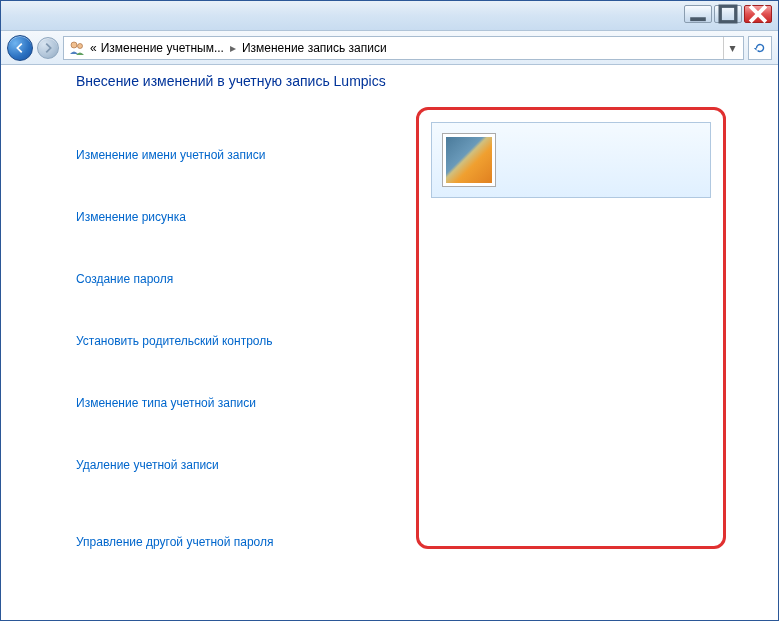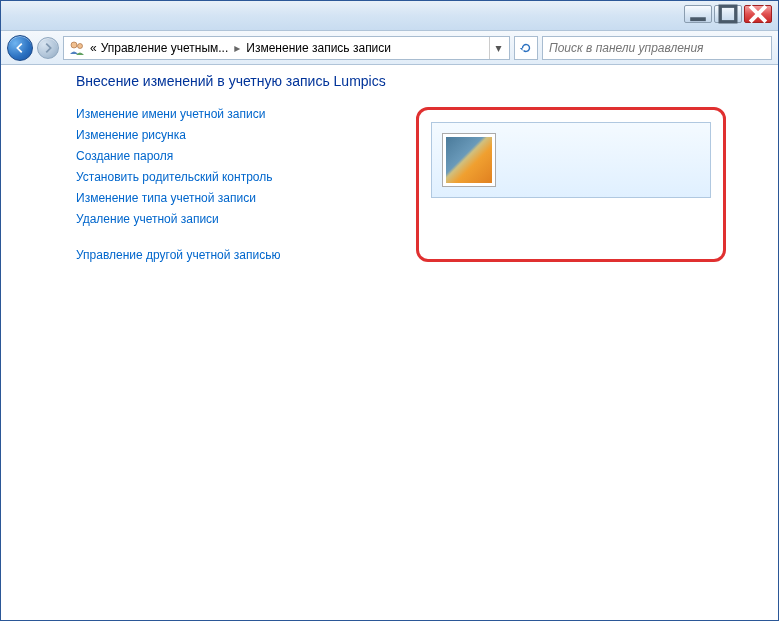--- a/index.html
+++ b/index.html
@@ -159,20 +159,21 @@
     .links {
       display: flex;
       flex-direction: column;
       gap: 7px;
       width: 310px;
     }
     .links .link {
       color: #0066cc;
       font-size: 12px;
       cursor: pointer;
+      margin-top: 41px;
     }
     .links .gap { height: 8px; }
     
     .highlight-frame {
       border: 3px solid #e03030;
       border-radius: 12px;
       padding: 12px;
       width: 310px;
       display: flex;
       align-items: flex-start;
@@ -247,49 +248,48 @@
     </div>
 
     <div class="breadcrumb">
       <svg class="bc-icon" viewBox="0 0 18 18">
         <circle cx="6" cy="6" r="3" fill="#f0c090" stroke="#a06030" stroke-width="0.6"></circle>
         <path d="M2 15 Q6 10 10 15 Z" fill="#5080c0"></path>
         <circle cx="12" cy="7" r="2.5" fill="#f0c090" stroke="#a06030" stroke-width="0.6"></circle>
         <path d="M8 16 Q12 11 16 16 Z" fill="#60a060"></path>
       </svg>
       <span class="bc-seg">«</span>
-      <span class="bc-seg">Управление учетным...</span>
+      <span class="bc-seg">Изменение учетным...</span>
       <span class="bc-sep">▸</span>
       <span class="bc-seg">Изменение запись записи</span>
       <span class="bc-dropdown">▾</span>
     </div>
 
     <div class="refresh-btn">
       <svg viewBox="0 0 16 16" width="14" height="14">
         <path d="M4 8 a4 4 0 1 1 1.2 2.8" fill="none" stroke="#2a70c0" stroke-width="1.6"></path>
         <path d="M4 11 L4 8 L1 8 Z" fill="#2a70c0"></path>
       </svg>
     </div>
 
-    <input type="text" class="search-box" placeholder="Поиск в панели управления" style="">
   </div>
 
   <div class="content">
     <div class="page-title">Внесение изменений в учетную запись Lumpics</div>
 
     <div class="layout">
       <div class="links">
         <span class="link">Изменение имени учетной записи</span>
         <span class="link">Изменение рисунка</span>
         <span class="link">Создание пароля</span>
         <span class="link">Установить родительский контроль</span>
         <span class="link">Изменение типа учетной записи</span>
         <span class="link">Удаление учетной записи</span>
         <div class="gap"></div>
-        <span class="link">Управление другой учетной записью</span>
+        <span class="link">Управление другой учетной пароля</span>
       </div>
 
       <div class="highlight-frame">
         <div class="account-tile">
           <div class="account-pic">
             <div class="account-pic-inner"></div>
           </div>
         </div>
       </div>
     </div>

